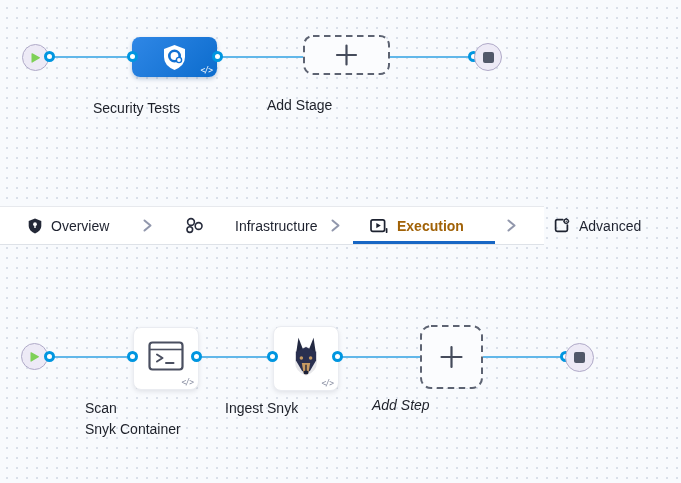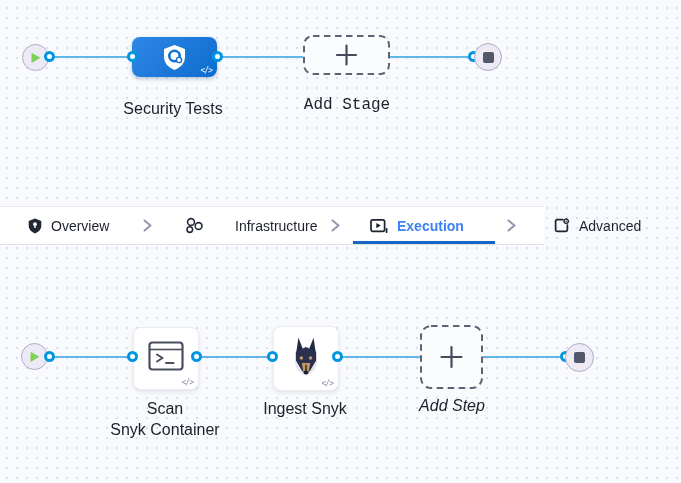--- a/index.html
+++ b/index.html
@@ -33,34 +33,34 @@
     box-shadow:0 2px 4px rgba(96,97,112,0.14);
     display:flex; align-items:center; justify-content:center; cursor:pointer;
   }
   .code-badge {
     position:absolute; right:5px; bottom:2px; font-family:"DejaVu Sans Mono",monospace;
     font-size:8px; letter-spacing:-1px;
   }
   .code-badge.on-blue { color:rgba(255,255,255,0.95); }
   .code-badge.on-white { color:#8b90a3; }
   .node-label {
-    position:absolute; width:160px; text-align:center;
-    font-size:16px; line-height:21px; color:#1d2029;
+    position:absolute; width:160px; text-align:left;
+    font-size:14px; line-height:21px; color:#1d2029;
   }
   .dashed-box { position:absolute; cursor:pointer; }
   .dashed-box svg { display:block; }
   .tabbar {
     position:absolute; left:0; top:206px; width:544px; height:37px;
     background:#ffffff; border-top:1px solid #e7e9ed; border-bottom:1px solid #dee2e8;text-align:center;
   }
   .tab {
     position:absolute; top:0; height:37px; display:flex; align-items:center;
     gap:9px; font-size:14px; color:#1e222f; cursor:pointer; white-space:nowrap;
   }
-  .tab.active { font-weight:bold; color:#3b82f6; }
+  .tab.active { font-weight:bold; color:#a16207; }
   .chev { position:absolute; top:11px; }
   .underline { position:absolute; left:353px; top:34px; width:142px; height:3px; background:#1766c4; }
 </style>
 </head>
 <body>
 
 <div class="canvas">
 
   <div class="line" style="left:49px; top:56px; width:83px;"></div>
   <div class="line" style="left:217px; top:56px; width:86px;"></div>
@@ -92,21 +92,21 @@
   </div>
 
   <div class="cdot" style="left:468px; top:51px;"></div>
   <div class="endpoint" style="left:474px; top:43px; width:28px; height:28px;">
     <div class="stop-square"></div>
   </div>
 
   <div class="node-label" style="left:93px; top:98px;">
     <span>Security Tests</span>
   </div>
-  <div class="node-label" style="left:267px; top:95px;font-family:Liberation Mono, monospace;">
+  <div class="node-label" style="left:267px; top:95px;">
     <span>Add Stage</span>
   </div>
 
   <div class="tabbar">
 
     <div class="tab" style="left:28px;">
       <svg width="14" height="16" viewBox="0 0 14 16">
         <path d="M7 0.5 L13.3 3 V8 Q13.3 12.6 7 15.4 Q0.7 12.6 0.7 8 V3 Z" fill="#232837"></path>
         <circle cx="7" cy="6.2" r="1.9" fill="#ffffff"></circle>
         <path d="M7 7.5 L7 10" stroke="#ffffff" stroke-width="1.4"></path>

